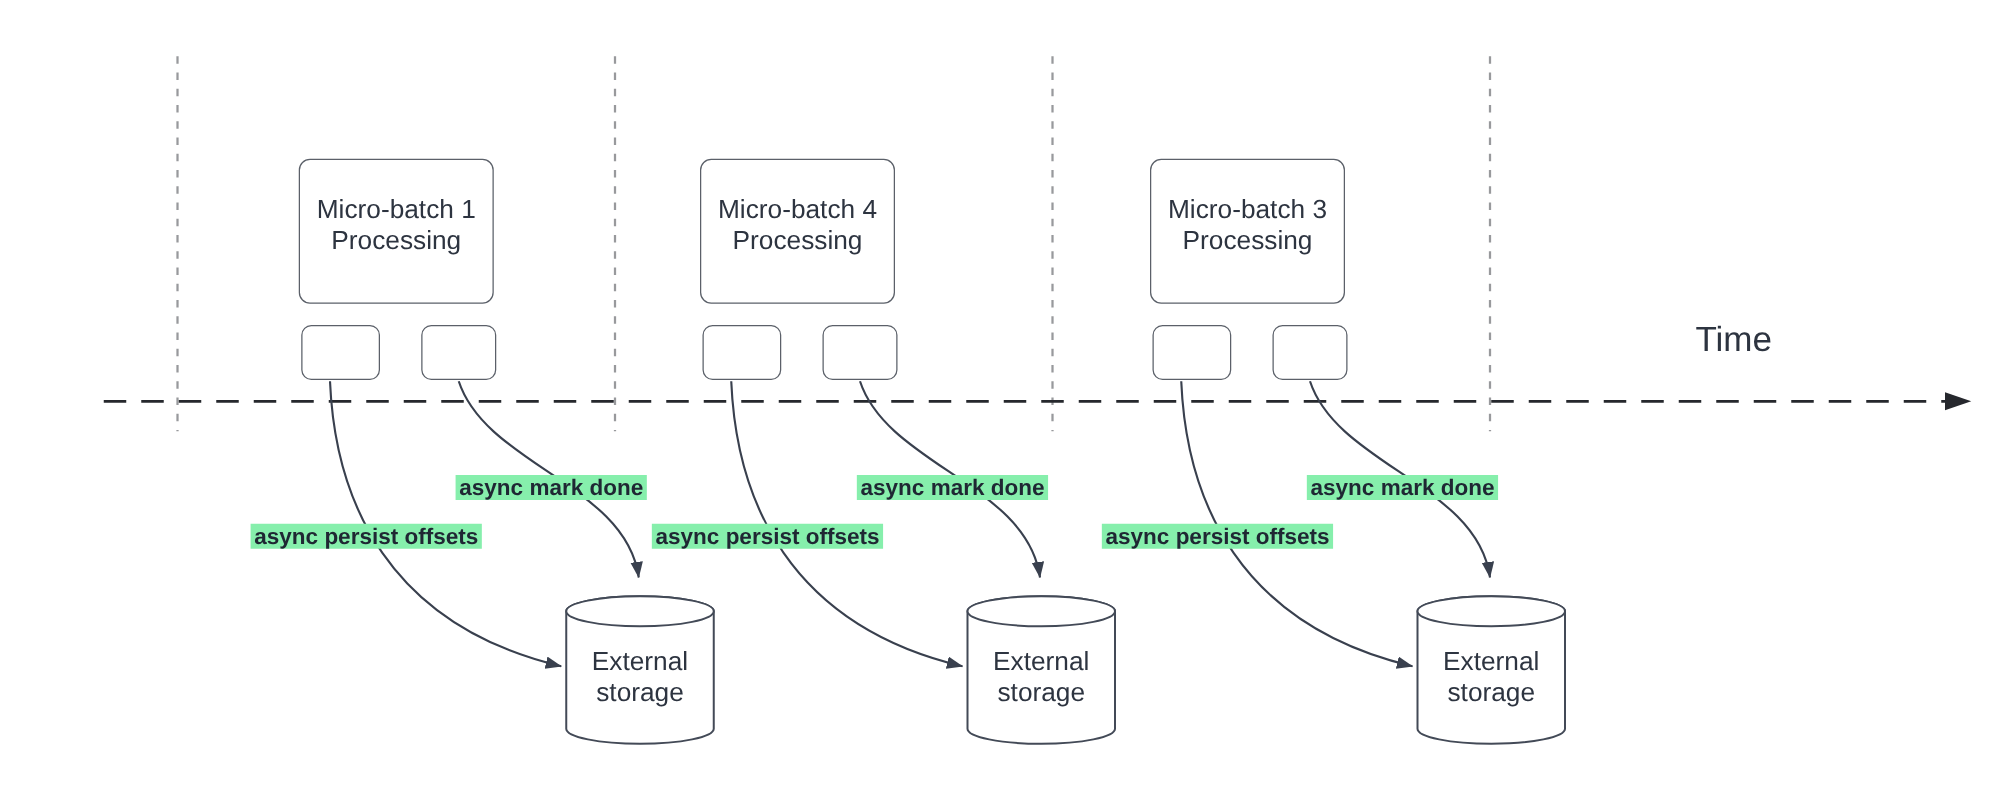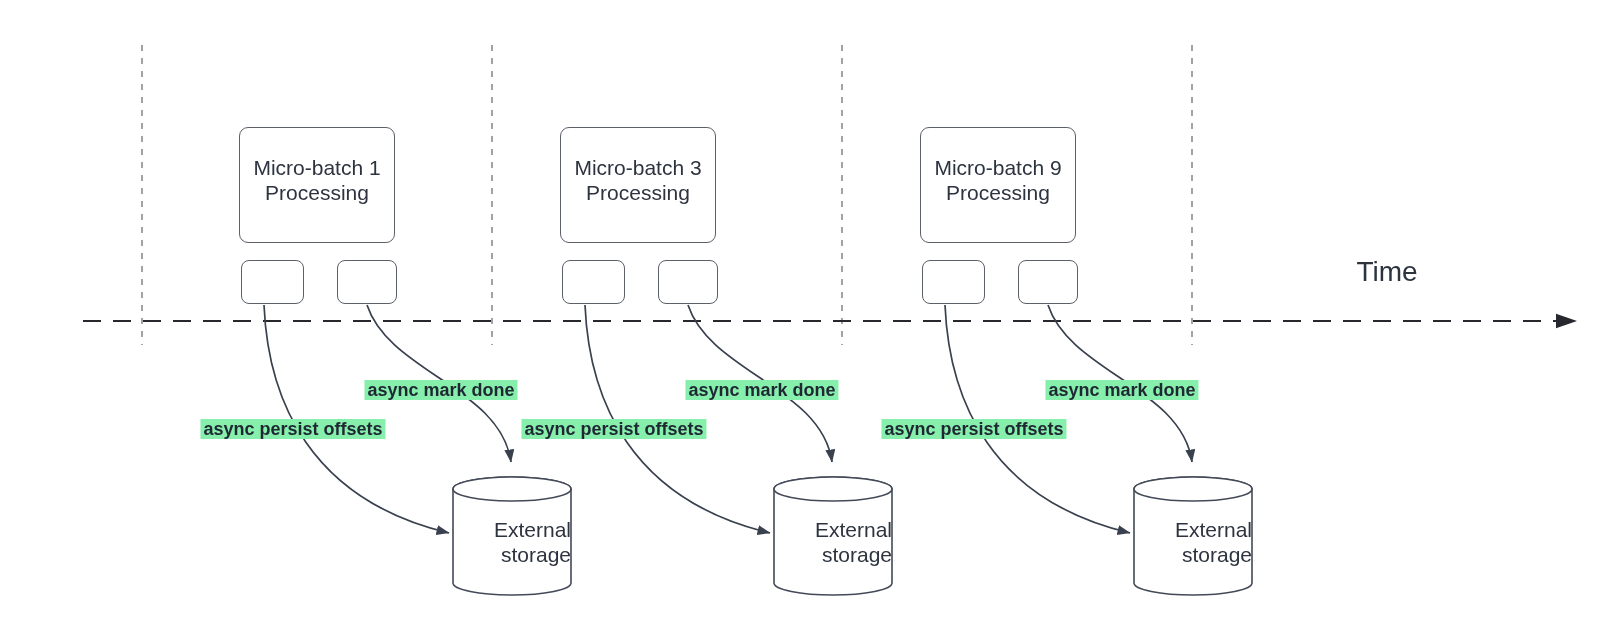--- a/index.html
+++ b/index.html
@@ -32,21 +32,21 @@
     font-size:21px; line-height:25px; color:var(--c-text); text-align:center;
   }
   .small{width:63px; height:44px; top:260px; border-radius:8px;}
   .small.right{width:60px;}
   .edge-label{
     position:absolute; transform:translate(-50%,-50%);
     font-size:18px; font-weight:bold; color:var(--c-label);
     white-space:nowrap; background:#86efac; padding:0 3px; line-height:20px;
   }
   .cyl-label{
-    position:absolute; top:517px; width:118px; text-align:right;
+    position:absolute; top:517px; width:118px; text-align:center;
     font-size:21px; line-height:25px; color:var(--c-text);
   }
   .time-label{
     position:absolute; left:1387px; top:272px; transform:translate(-50%,-50%);
     font-size:28px; color:var(--c-text); white-space:nowrap;
   }
 </style>
 </head>
 <body>
 
@@ -93,34 +93,34 @@
   <div class="node small" style="left:241px"></div>
   <div class="node small right" style="left:337px"></div>
   <div class="edge-label" style="left:293px; top:429px">async persist offsets</div>
   <div class="edge-label" style="left:441px; top:390px">async mark done</div>
   <div class="cyl-label" style="left:453px">
     <div>External</div>
     <div>storage</div>
   </div>
 
   <div class="node big" style="left:560px">
-    <div>Micro-batch 3</div>
+    <div>Micro-batch 4</div>
     <div>Processing</div>
   </div>
   <div class="node small" style="left:562px"></div>
   <div class="node small right" style="left:658px"></div>
   <div class="edge-label" style="left:614px; top:429px">async persist offsets</div>
   <div class="edge-label" style="left:762px; top:390px">async mark done</div>
   <div class="cyl-label" style="left:774px">
     <div>External</div>
     <div>storage</div>
   </div>
 
   <div class="node big" style="left:920px">
-    <div>Micro-batch 9</div>
+    <div>Micro-batch 3</div>
     <div>Processing</div>
   </div>
   <div class="node small" style="left:922px"></div>
   <div class="node small right" style="left:1018px"></div>
   <div class="edge-label" style="left:974px; top:429px">async persist offsets</div>
   <div class="edge-label" style="left:1122px; top:390px">async mark done</div>
   <div class="cyl-label" style="left:1134px">
     <div>External</div>
     <div>storage</div>
   </div>

